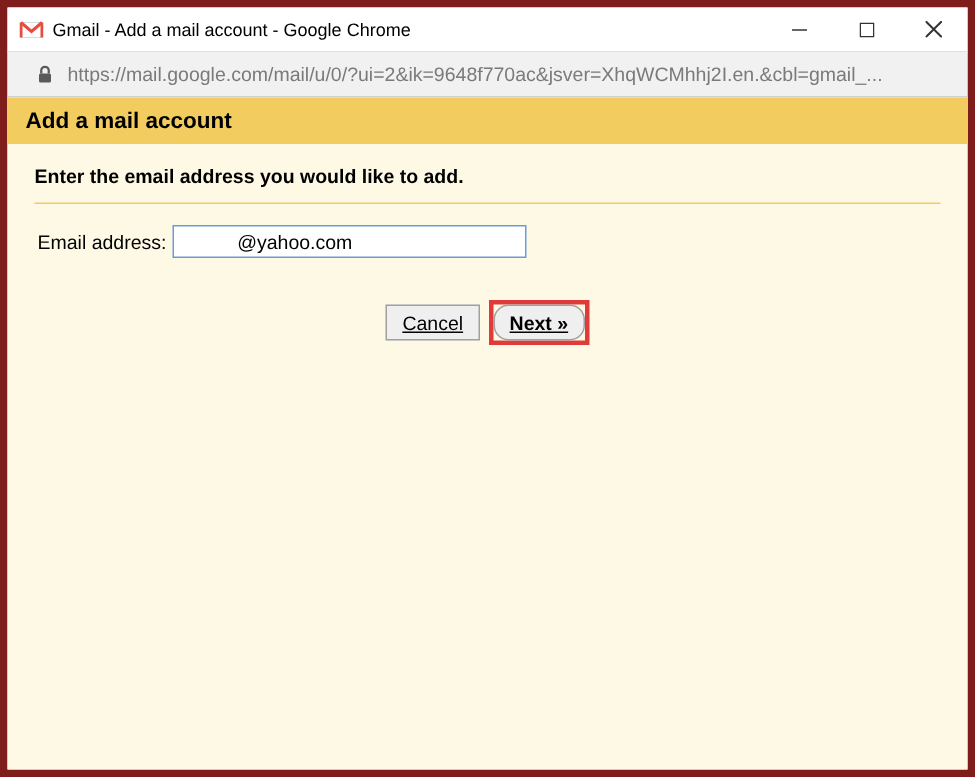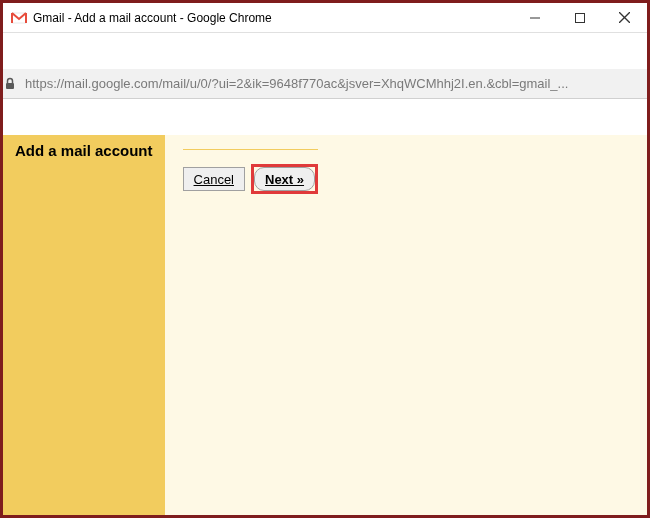--- a/index.html
+++ b/index.html
@@ -4,26 +4,25 @@
   <style>
     * { box-sizing: border-box; margin: 0; padding: 0; }
     body {
       font-family: Arial, sans-serif;
       background: #fff;
       width: 652px;
       height: 520px;
       overflow: hidden;
     }
     .window {
-      border: 3px solid #7f1d1d;
+      border: 5px solid #7f1d1d;
       width: 650px;
       height: 518px;
       display: flex;
       flex-direction: column;
-      gap: 36px;
     }
     .titlebar {
       background: #fff;
       height: 30px;
       display: flex;
       align-items: center;
       padding: 0 0 0 8px;
       border-bottom: 1px solid #e0e0e0;
     }
     .titlebar-icon {
@@ -48,41 +47,41 @@
       justify-content: center;
       font-size: 13px;
       color: #333;
       cursor: default;
     }
     .addressbar {
       height: 30px;
       background: #f1f1f1;
       display: flex;
       align-items: center;
-      padding: 0 0;
+      padding: 0 18px;
       border-bottom: 1px solid #d0d0d0;
     }
     .lock-icon {
       width: 14px;
       height: 14px;
       margin-right: 8px;
       color: #5a5a5a;
     }
     .url-text {
       font-size: 13px;
       color: #7a7a7a;
       white-space: nowrap;
       overflow: hidden;
       text-overflow: ellipsis;
     }
     .content {
       flex: 1;
       background: #fef9e5;
       display: flex;
-      flex-direction: row;
+      flex-direction: column;
     }
     .header-strip {
       background: #f2cc5e;
       padding: 7px 12px;
       font-size: 15px;
       font-weight: bold;
       color: #000;
     }
     .form-area {
       padding: 14px 18px;
@@ -184,21 +183,26 @@
         <rect x="3" y="6" width="8" height="6" rx="1" fill="#5a5a5a"></rect>
         <path d="M4.5 6 V4 a2.5 2.5 0 0 1 5 0 V6" fill="none" stroke="#5a5a5a" stroke-width="1.5"></path>
       </svg>
     </span>
     <span class="url-text">https://mail.google.com/mail/u/0/?ui=2&amp;ik=9648f770ac&amp;jsver=XhqWCMhhj2I.en.&amp;cbl=gmail_...</span>
   </div>
 
   <div class="content">
     <div class="header-strip">Add a mail account</div>
     <div class="form-area">
+      <div class="instruction">Enter the email address you would like to add.</div>
       <hr class="divider">
+      <div class="field-row">
+        <span class="field-label">Email address:</span>
+        <input type="text" class="email-input" value="          @yahoo.com" style="">
+      </div>
       <div class="button-row">
         <button class="btn">Cancel</button>
         <span class="next-wrap">
           <button class="btn btn-next">Next »</button>
         </span>
       </div>
     </div>
   </div>
 </div>
 

